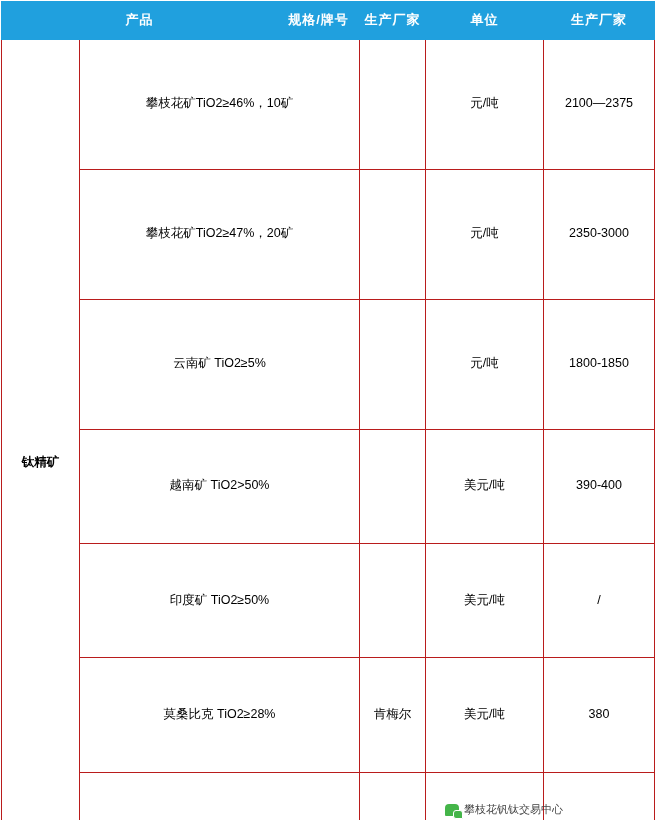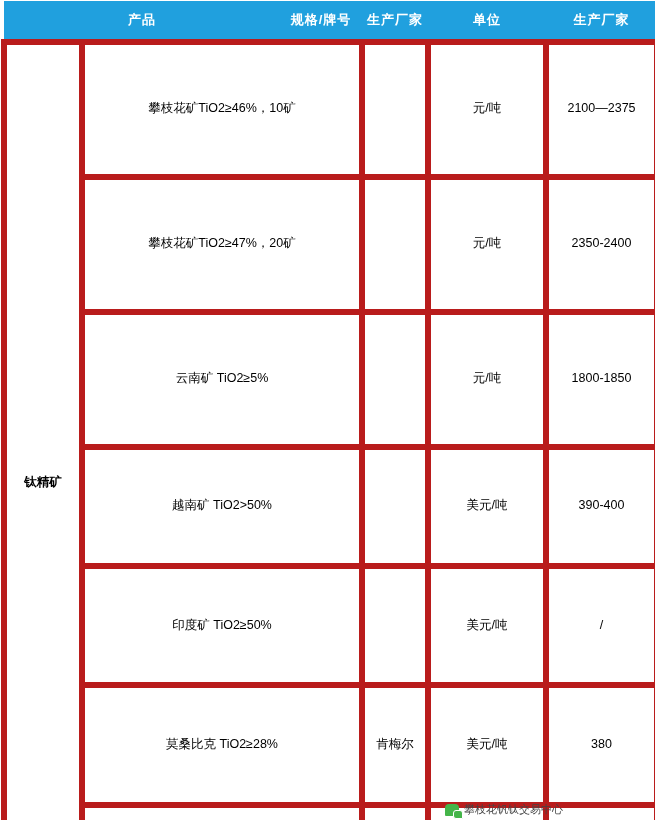--- a/index.html
+++ b/index.html
@@ -20,21 +20,21 @@
     box-sizing: border-box;
   }
   table.price-table {
     width: 653px;
     margin: 1px 0 0 1px;
     border-collapse: collapse;
     table-layout: fixed;
   }
   table.price-table th,
   table.price-table td {
-    border: 6px solid #b91c1c;
+    border: 1px solid #b91c1c;
     font-size: 12.5px;
     color: #000000;
     text-align: center;
     vertical-align: middle;
     padding: 2px 3px;
     line-height: 1.25;
     box-sizing: border-box;
   }
   table.price-table thead th {
     background: #20a0de;
@@ -120,21 +120,21 @@
           <td class="spec" colspan="2">攀枝花矿TiO2≥46%，10矿</td>
           <td></td>
           <td>元/吨</td>
           <td>2100—2375</td>
           <td>出厂 不含税现金价</td>
         </tr>
         <tr class="row-h">
           <td class="spec" colspan="2">攀枝花矿TiO2≥47%，20矿</td>
           <td></td>
           <td>元/吨</td>
-          <td>2350-2400</td>
+          <td>2350-3000</td>
           <td>出厂 不含税承兑价</td>
         </tr>
         <tr class="row-h">
           <td class="spec" colspan="2">云南矿 TiO2≥5%</td>
           <td></td>
           <td>元/吨</td>
           <td>1800-1850</td>
           <td>出厂 不含税承兑价</td>
         </tr>
         <tr class="row-h">

